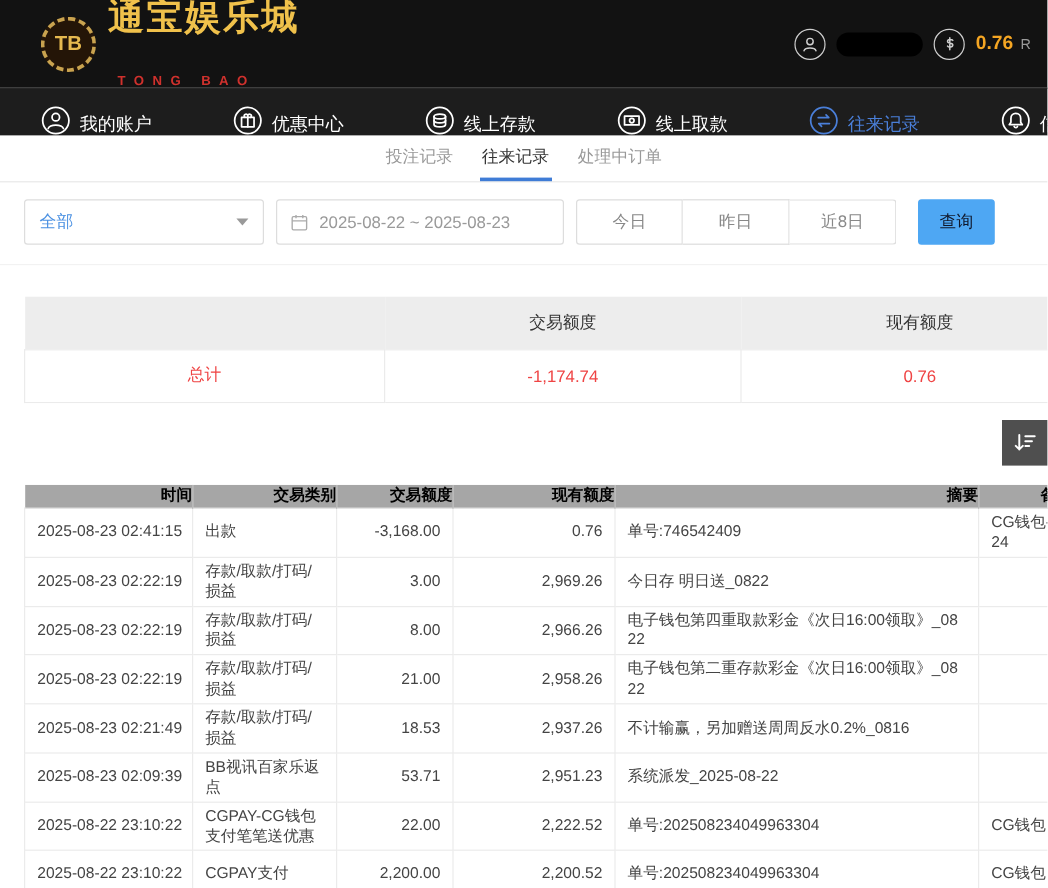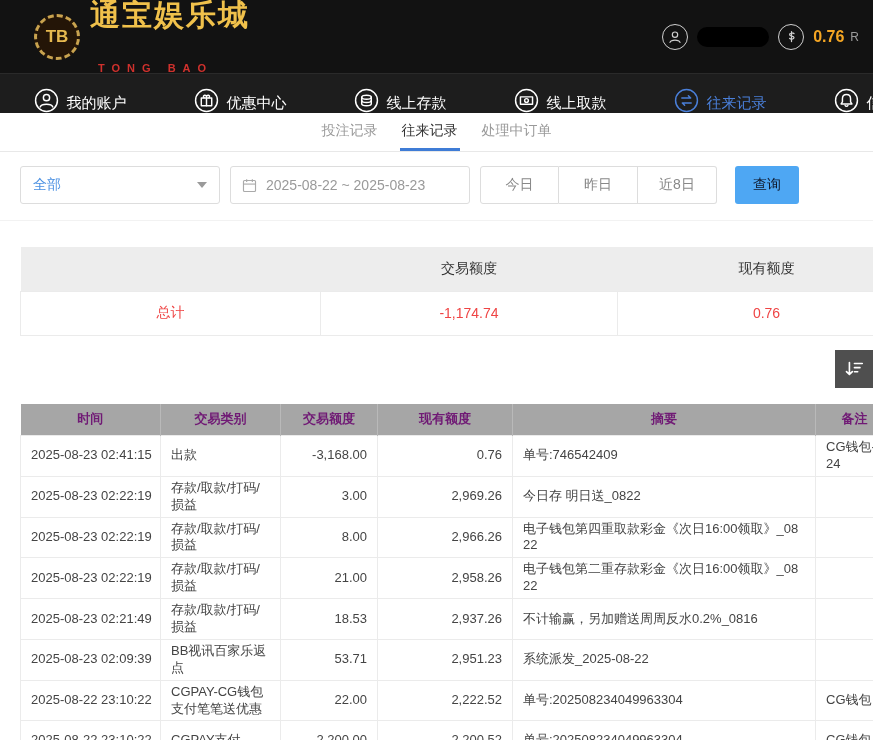--- a/index.html
+++ b/index.html
@@ -79,21 +79,21 @@
     border-top:6px solid #9a9a9a;
   }
   .date-box {
     width:240px; height:38px; border:1px solid #ddd; border-radius:3px;
     display:flex; align-items:center; gap:8px; padding:0 10px;
     color:#9a9a9a; font-size:14px; background:#fff; cursor:pointer; white-space:nowrap;
   }
   .date-box svg { stroke:#aaa; fill:none; stroke-width:1.6; }
   .btn-group { display:flex; }
   .qbtn {
-    width:79px; height:38px; background:#fff; border:1px solid #ddd; border-left:none;
+    width:89px; height:38px; background:#fff; border:1px solid #ddd; border-left:none;
     color:#888; font-size:14px; cursor:pointer;
     font-family:"Liberation Sans","DejaVu Sans",sans-serif;
   }
   .qbtn:first-child { border-left:1px solid #ddd; border-radius:3px 0 0 3px; }
   .qbtn:last-child { border-radius:0 3px 3px 0; }
   .search-btn {
     width:64px; height:38px; margin-left:8px; background:#4ea7f3; border:none;
     border-radius:3px; color:#0f172a; font-size:14px; cursor:pointer;
     font-family:"Liberation Sans","DejaVu Sans",sans-serif;
   }
@@ -116,22 +116,22 @@
     position:absolute; right:0; top:0; width:38px; height:38px;
     background:#4f4f4f; border:none; cursor:pointer;
     display:flex; align-items:center; justify-content:center;
   }
   .sort-btn svg { stroke:#fff; fill:none; stroke-width:1.8; stroke-linecap:round; }
 
   
   .records-wrap { margin:16px 0 0 20px; width:853px; overflow:hidden; }
   table.records { border-collapse:collapse; table-layout:fixed; width:873px; font-size:13px; }
   table.records th {
-    background:#a6a6a6; color:#701a75; height:32px; font-weight:bold; font-size:13px;
-    text-align:center; border-right:1px solid #b9b9b9;
+    background:#a6a6a6; color:#000000; height:20px; font-weight:bold; font-size:13px;
+    text-align:right; border-right:1px solid #b9b9b9;
   }
   table.records td {
     border:1px solid #ebebeb; height:38px; padding:3px 10px;
     color:#444; line-height:1.3; background:#fff; word-break:break-all;
   }
   td.col-time { white-space:nowrap; padding-left:8px; }
   td.col-amount, td.col-balance { text-align:right; }
   td.col-summary { padding-left:12px; }
 </style>
 </head>

